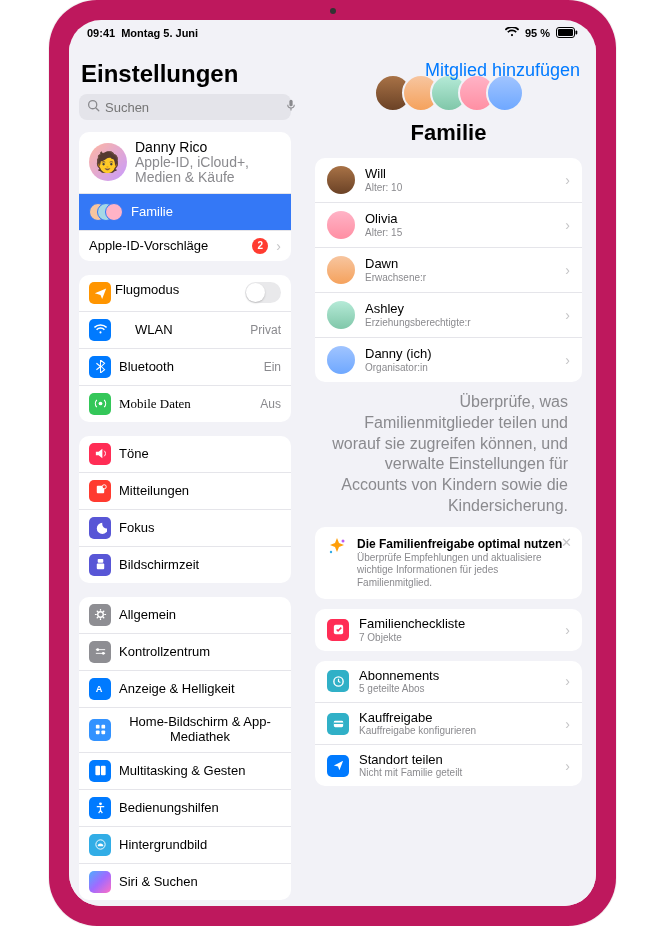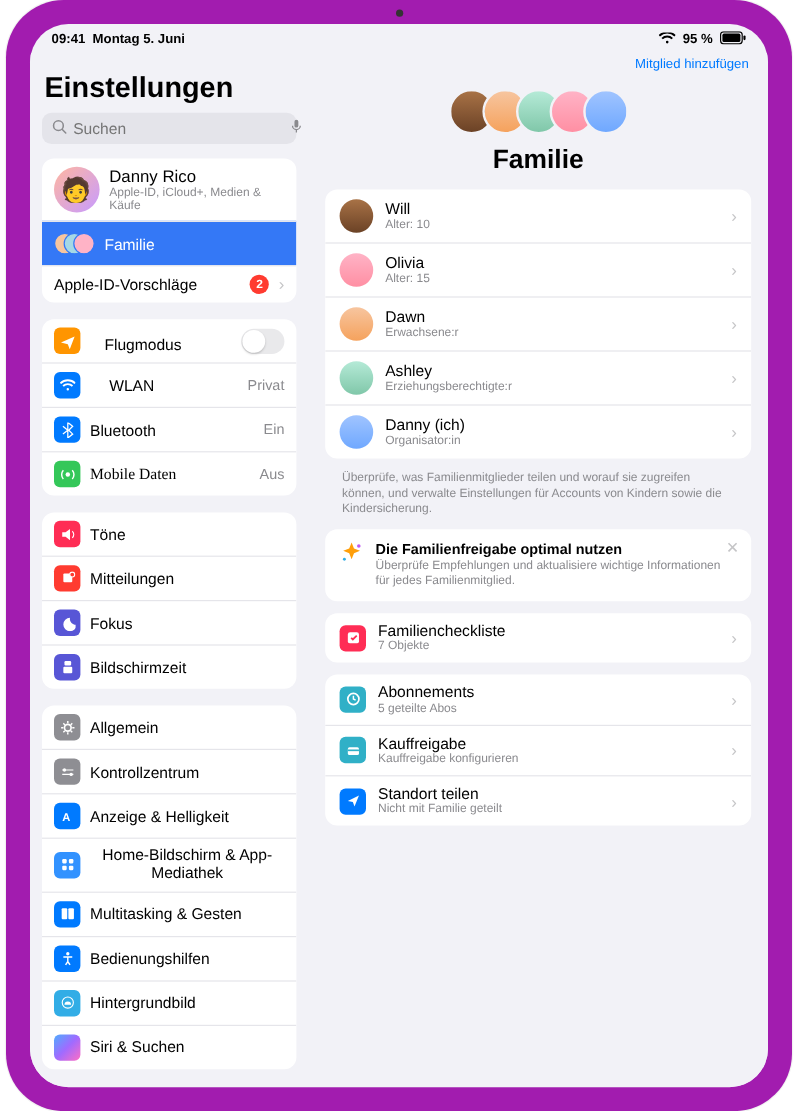--- a/index.html
+++ b/index.html
@@ -5,22 +5,22 @@
   * { box-sizing: border-box; margin: 0; padding: 0; }
   html, body { height: 100%; }
   body {
     font-family: -apple-system, "Helvetica Neue", Helvetica, Arial, sans-serif;
     background: #fff;
     display: flex;
     align-items: center;
     justify-content: center;
   }
   .device {
-    width: 655px; height: 926px;
-    background: #a21caf;
+    width: 567px; height: 926px;
+    background: #be185d;
     border-radius: 48px;
     padding: 20px;
     position: relative;
     box-shadow: 0 0 0 1px rgba(0,0,0,.05);
   }
   .camera { position:absolute; top:8px; left:50%; transform:translateX(-50%); width:6px; height:6px; background:#333; border-radius:50%; }
   .screen {
     width: 100%; height: 100%;
     background: #f2f2f7;
     border-radius: 32px;
@@ -70,21 +70,21 @@
     display:flex; align-items:center; gap:8px;
     padding:7px 10px;
     border-top:0.5px solid #e5e5ea;
     position:relative;
   }
   .card .row:first-child, .card .row-alt:first-child { border-top:none; }
   .row-alt { justify-content:space-between; }
   .row .label, .row-alt .label { flex:1; }
   .row.selected { background:#3478f6; color:#fff; }
 
-  .sub { font-size:10px; color:#8a8a8e; line-height:1.1; }
+  .sub { font-size:14px; color:#8a8a8e; line-height:1.1; }
   .chev { color:#c5c5c7; font-size:14px; }
   .badge-num {
     background:#ff3b30; color:#fff; font-size:10px; font-weight:600;
     width:16px;height:16px;border-radius:8px;display:flex;align-items:center;justify-content:center;
   }
   .toggle {
     width:36px;height:21px;background:#e9e9eb;border-radius:10.5px;position:relative;
   }
   .toggle::after{content:"";position:absolute;width:19px;height:19px;background:#fff;border-radius:50%;top:1px;left:1px;box-shadow:0 1px 2px rgba(0,0,0,.2);}
   .val { color:#8a8a8e; font-size:12px; }
@@ -99,21 +99,21 @@
     display:flex;align-items:center;justify-content:center;font-size:20px;
   }
   .fam-stack { width:34px;height:22px;position:relative;flex:0 0 auto; }
   .fam-stack span{position:absolute;width:18px;height:18px;border-radius:50%;top:2px;border:1.5px solid #3478f6;}
   .fam-stack span:nth-child(1){left:0;background:#f7c59f;}
   .fam-stack span:nth-child(2){left:8px;background:#a5d8e6;}
   .fam-stack span:nth-child(3){left:16px;background:#ffb3c6;}
 
   
   .main { flex:1; background:#f2f2f7; padding:4px 14px 0; overflow-y:auto; font-size:13px; position:relative;}
-  .add-member { position:absolute; top:4px; right:16px; color:#007aff; font-size:11px; font-weight:400; }
+  .add-member { position:absolute; top:16px; right:16px; color:#007aff; font-size:18px; font-weight:400; }
   .fam-header { text-align:center; margin-top:26px; margin-bottom:12px; }
   .fam-avatars { display:flex; justify-content:center; }
   .fam-avatars span{width:38px;height:38px;border-radius:50%;border:2px solid #f2f2f7;margin-left:-10px;background:#e9cfb5;}
   .fam-avatars span:first-child{margin-left:0;}
   .fa1{background:linear-gradient(#a87246,#6b4226)!important;}
   .fa2{background:linear-gradient(#f7c59f,#f5a25d)!important;}
   .fa3{background:linear-gradient(#b5ead7,#80c7a9)!important;}
   .fa4{background:linear-gradient(#ffb3c6,#ff8fa3)!important;}
   .fa5{background:linear-gradient(#a0c4ff,#6fa8ff)!important;}
   .fam-title { font-size:22px; font-weight:700; margin-top:8px; }
@@ -123,21 +123,21 @@
     display:flex; align-items:center; gap:10px;
     padding:8px 12px; border-top:0.5px solid #e5e5ea; position:relative;
   }
   .mrow:first-child{border-top:none;}
   .mrow .av{width:28px;height:28px;border-radius:50%;flex:0 0 auto;}
   .mrow .tx{flex:1;}
   .mrow .tx .nm{font-size:13px;line-height:1.1;}
   .mrow .tx .rl{font-size:10px;color:#8a8a8e;}
   .mrow .chv{color:#c5c5c7;font-size:14px;}
 
-  .footnote { font-size:10px; color:#8a8a8e; padding:0 14px 10px; line-height:1.3; }
+  .footnote { font-size:16px; color:#8a8a8e; padding:0 14px 10px; line-height:1.3;text-align:right; }
 
   .tip {
     background:#fff;border-radius:10px;padding:10px 12px;display:flex;gap:10px;align-items:flex-start;margin-bottom:10px;position:relative;
   }
   .tip .sparkle{width:20px;}
   .tip .txt{flex:1;}
   .tip .ttl{font-size:12px;font-weight:600;}
   .tip .dsc{font-size:10px;color:#8a8a8e;line-height:1.25;margin-top:1px;}
   .tip .close{position:absolute;top:8px;right:10px;color:#c5c5c7;font-size:13px;}
 
@@ -217,21 +217,21 @@
           </div>
           <div class="row">
             <div class="label">Apple-ID-Vorschläge</div>
             <div class="badge-num">2</div>
             <div class="chev">›</div>
           </div>
         </div>
 
         <div class="card">
           <div class="row-alt">
-            <div style="display:flex;align-items:flex-end;gap:20px;">
+            <div style="display:flex;align-items:flex-start;gap:4px;">
               <div class="ic bg-orange">
                   <svg viewBox="0 0 16 16">
                     <path d="M1 9l14-6-5 13-2-5-7-2z" fill="#fff"></path>
                   </svg>
                 </div>
               <span>Flugmodus</span>
             </div>
             <div class="toggle"></div>
           </div>
           <div class="row-alt">

